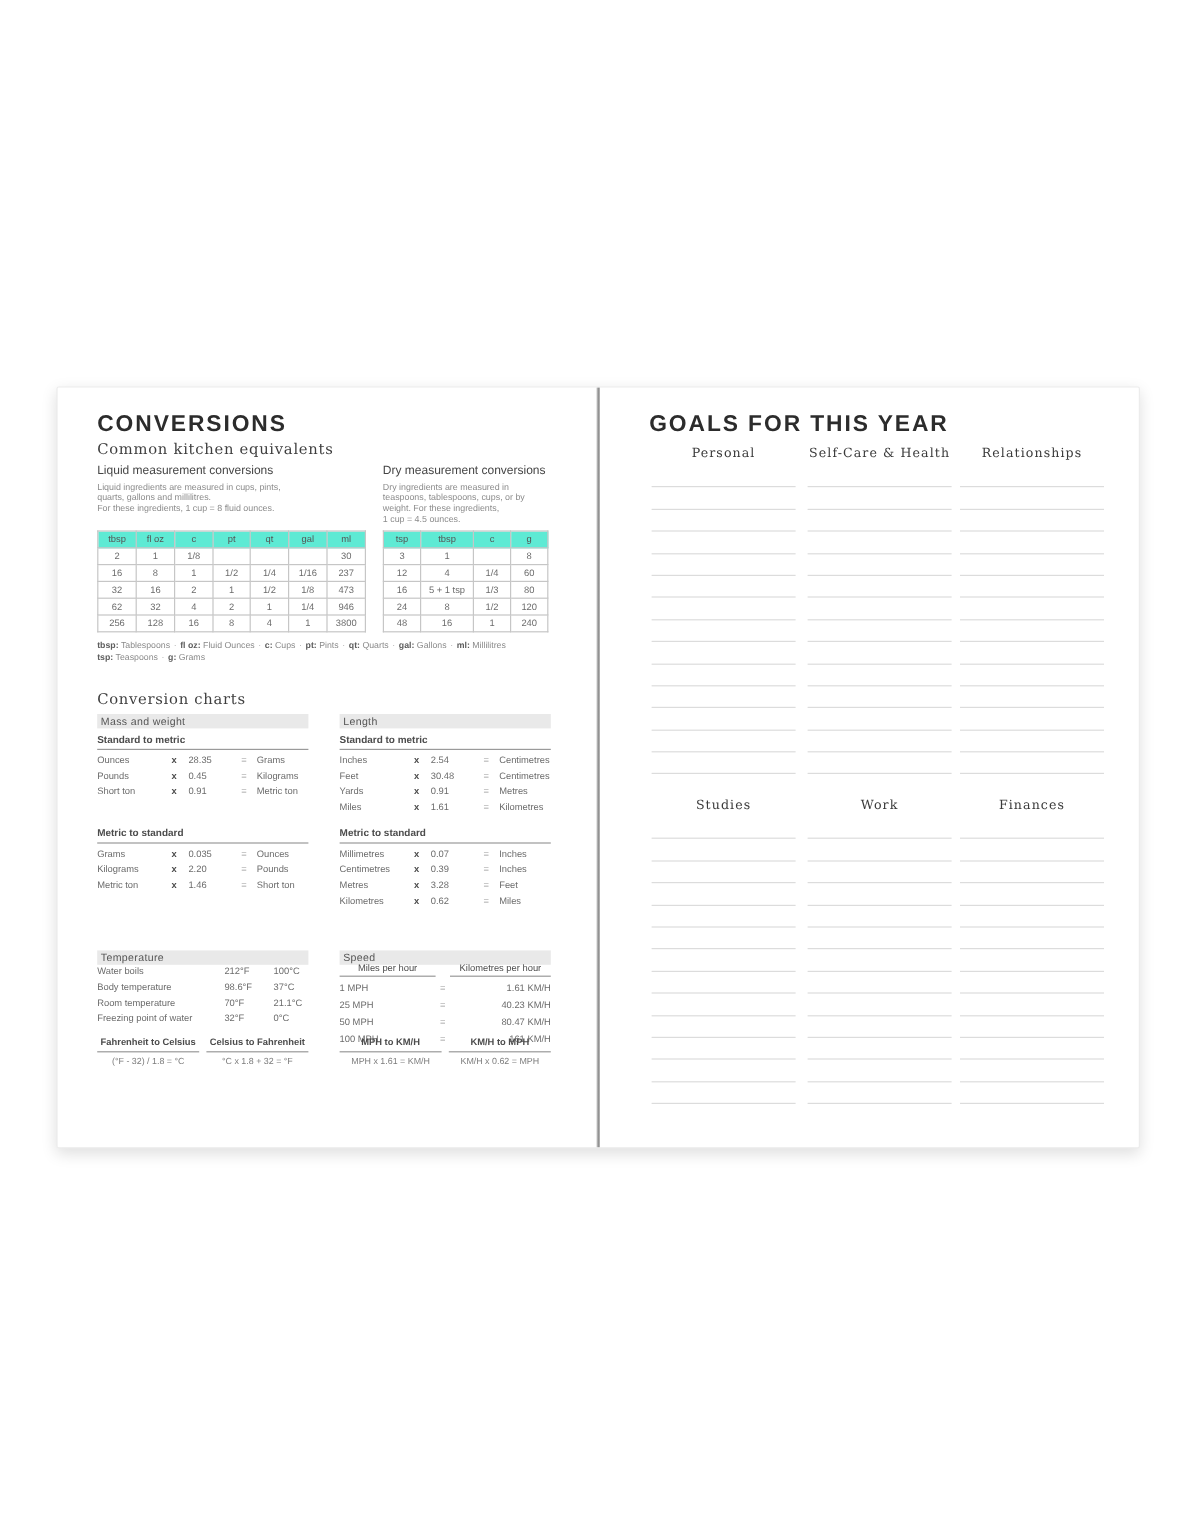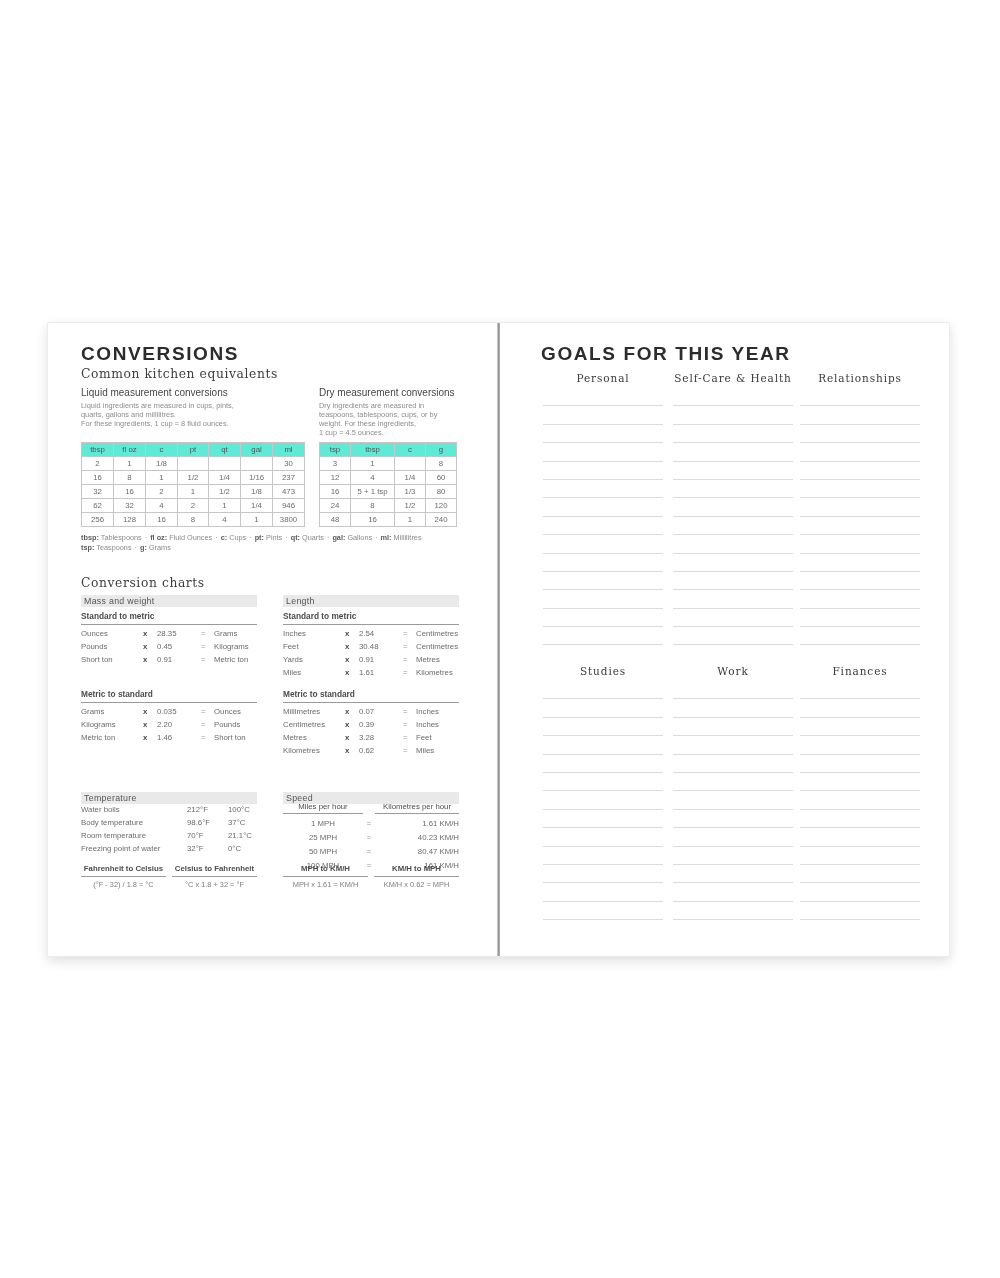--- a/index.html
+++ b/index.html
@@ -65,21 +65,21 @@
   .t-f{width:41px}
   .t-c{flex:1}
 
   .speed-heads{position:absolute;top:10px;left:0;right:0;display:flex}
   .sh{font-size:7.8px;font-weight:normal;color:#4c4c4c;text-align:center;
       border-bottom:1px solid #9a9a9a;padding-bottom:2px}
   .sh0{width:80px}.sh1{width:84px}
   .sh-gap{width:12px}
   .speed-rows{position:absolute;top:27px;left:0;right:0}
   .speed-row{display:flex;height:14px;font-size:7.8px;color:#6b6b6b}
-  .s-a{width:80px;text-align:center}
+  .s-a{width:80px;}
   .s-eq{width:12px;text-align:center;color:#999}
   .s-b{width:84px;text-align:right}
 
   .formulas{position:absolute;top:72px;left:0;right:0;display:flex;gap:6px}
   .f-block{flex:1}
   .f-title{font-size:7.8px;font-weight:bold;color:#4c4c4c;text-align:center;
            border-bottom:1px solid #9a9a9a;padding-bottom:3px;white-space:nowrap}
   .f-body{font-size:7.4px;color:#7c7c7c;text-align:center;padding-top:3px;white-space:nowrap}
 
   

